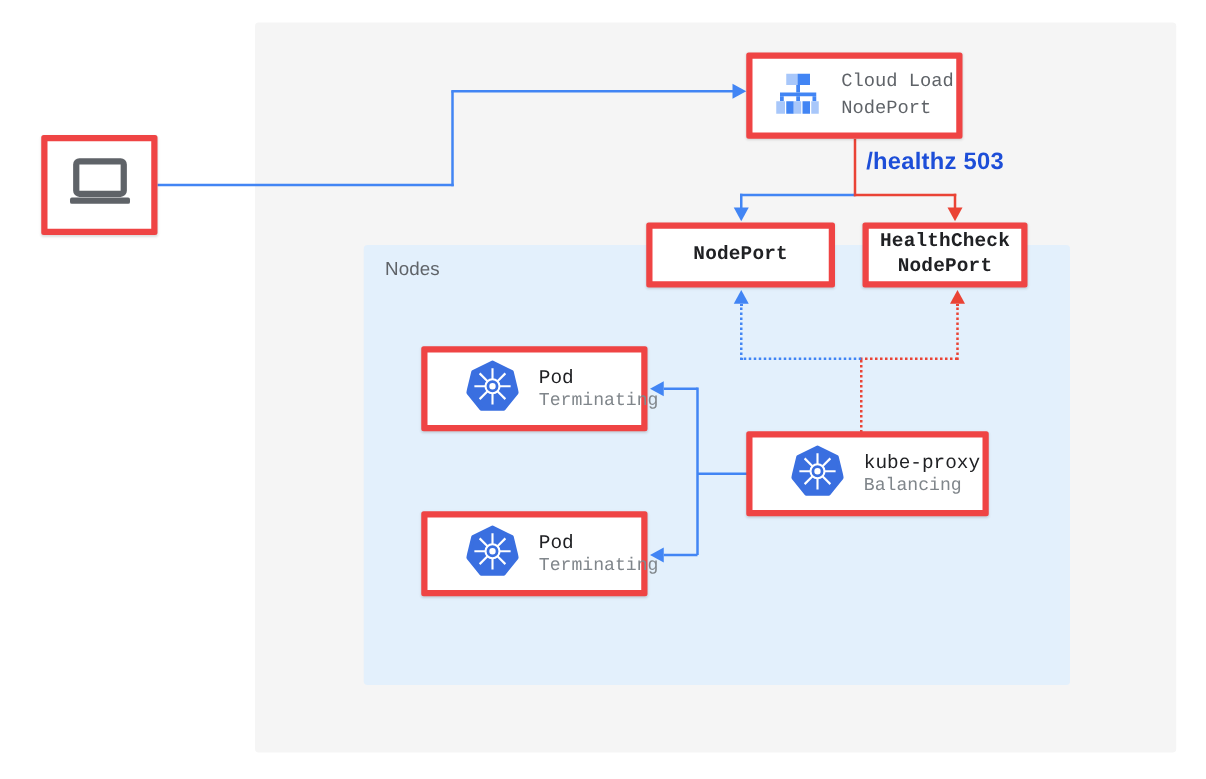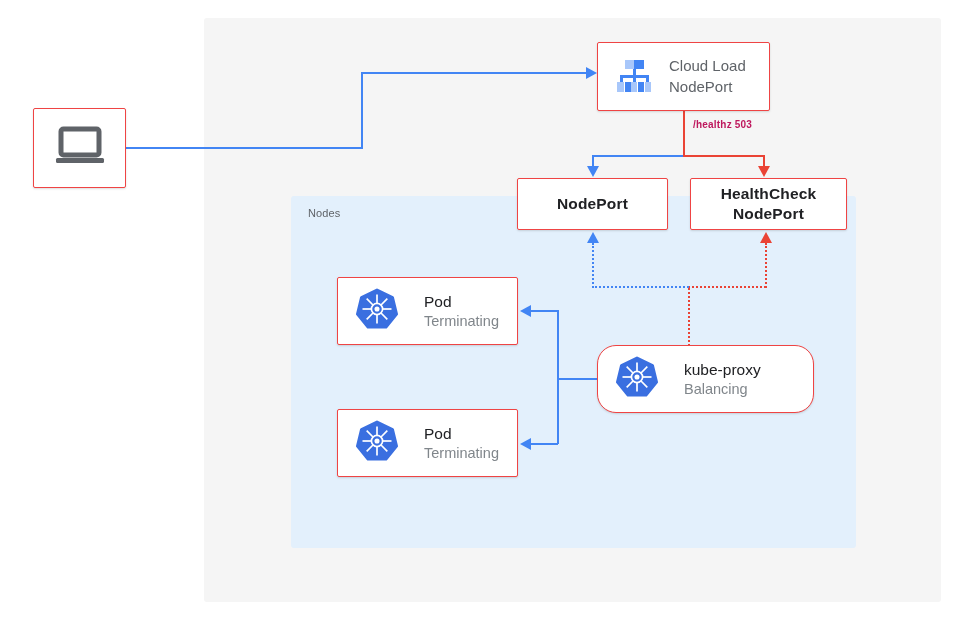--- a/index.html
+++ b/index.html
@@ -32,33 +32,34 @@
     top: 196px;
     width: 565px;
     height: 352px;
     background: #e3f0fc;
     border-radius: 3px;
   }
   .panel-nodes-label {
     position: absolute;
     left: 308px;
     top: 207px;
-    font-size: 11px;
+    font-size: 15px;
     color: #5f6368;
     letter-spacing: 0.1px;
   }
 
   
   .box {
     position: absolute;
     background: #ffffff;
-    border: 1px solid #ef4444;
+    border: 5px solid #ef4444;
     border-radius: 2px;
     box-sizing: border-box;
     box-shadow: 0 1px 2px rgba(60,64,67,0.18);
+    font-family: Liberation Mono, monospace;
   }
   .box-flex {
     display: flex;
     align-items: center;
     justify-content: center;
   }
   .box-center {
     display: flex;
     align-items: center;
     justify-content: center;
@@ -68,34 +69,34 @@
   
   #client-box { left: 33px; top: 108px; width: 93px; height: 80px; }
 
   
   #clb-box { left: 597px; top: 42px; width: 173px; height: 69px; }
   .clb-inner { display: flex; align-items: center; gap: 13px; padding-left: 14px; height: 100%; }
   .clb-text { font-size: 15px; color: #5f6368; line-height: 1.35; }
 
   
   #nodeport-box { left: 517px; top: 178px; width: 151px; height: 52px; }
-  #hcnodeport-box { left: 690px; top: 178px; width: 157px; height: 52px; }
+  #hcnodeport-box { left: 690px; top: 178px; width: 132px; height: 52px; }
   .np-label {
     font-size: 15.5px;
     font-weight: bold;
     color: #202124;
     line-height: 1.28;
     letter-spacing: 0.15px;
   }
 
   
   #pod1-box { left: 337px; top: 277px; width: 181px; height: 68px; }
   #pod2-box { left: 337px; top: 409px; width: 181px; height: 68px; }
-  #kubeproxy-box { left: 597px; top: 345px; width: 217px; height: 68px; border-radius: 19px; }
-  .k-inner { display: flex; align-items: center; gap: 26px; padding-left: 18px; height: 100%; }
+  #kubeproxy-box { left: 597px; top: 345px; width: 194px; height: 68px; }
+  .k-inner { display: flex; align-items: center; gap: 16px; padding-left: 31px; height: 100%; }
   .k-title { font-size: 15.5px; color: #202124; line-height: 1.3; }
   .k-sub { font-size: 14.5px; color: #80868b; line-height: 1.3; }
 
   
   .ln { position: absolute; background: #4285f4; }
   .ln.red { background: #ea4335; }
   .h { height: 2px; }
   .v { width: 2px; }
 
   .arrow { position: absolute; width: 0; height: 0; }
@@ -131,23 +132,23 @@
   .dot-v.red { border-left-color: #ea4335; }
   .dot-h {
     position: absolute;
     height: 0;
     border-top: 2px dotted #4285f4;
   }
   .dot-h.red { border-top-color: #ea4335; }
 
   .edge-label {
     position: absolute;
-    font-size: 10px;
+    font-size: 19px;
     font-weight: bold;
-    color: #be185d;
+    color: #1d4ed8;
     letter-spacing: 0.2px;
   }
 </style>
 </head>
 <body>
 
 <div id="canvas">
 
   <div class="panel-outer"></div>
   <div class="panel-nodes"></div>

